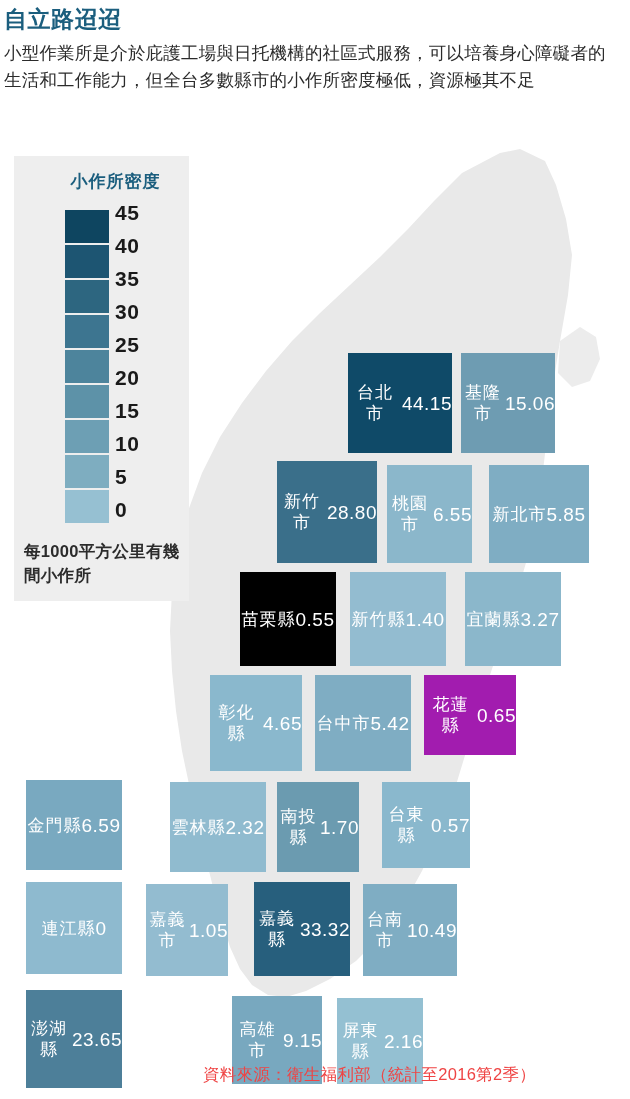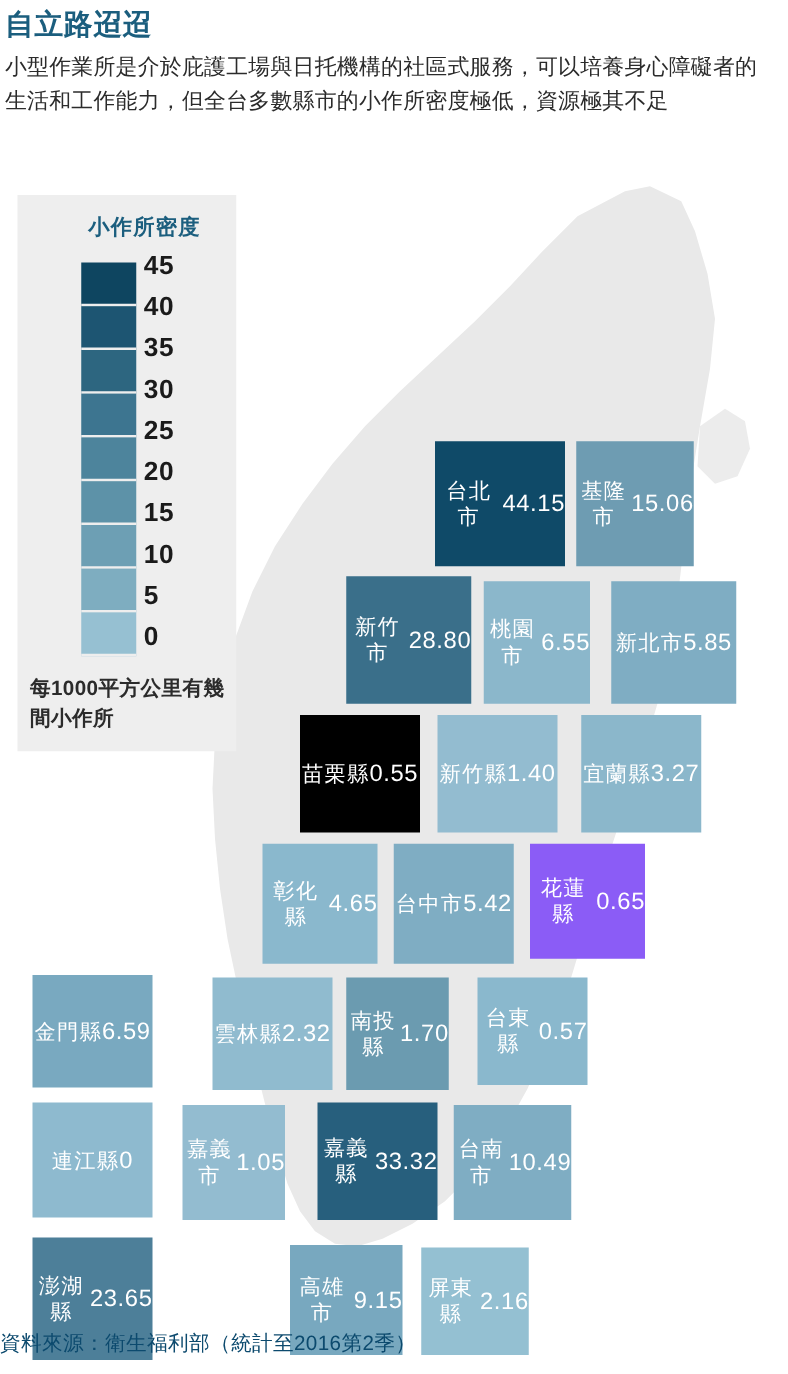--- a/index.html
+++ b/index.html
@@ -46,22 +46,22 @@
   
   .tile{
     position:absolute;box-sizing:border-box;
     display:flex;flex-direction:row;align-items:center;justify-content:center;
     color:#ffffff;text-align:center;
   }
   .tile .nm{font-size:17px;line-height:21px;letter-spacing:1px;}
   .tile .vl{font-size:19px;line-height:23px;letter-spacing:0.5px;}
   
   .footer{
-    position:absolute;left:0;top:1064px;width:536px;text-align:left;
-    font-size:16.5px;color:#0c4a6e;letter-spacing:0.3px;
+    position:absolute;left:0;top:1064px;width:536px;text-align:right;
+    font-size:16.5px;color:#ef4444;letter-spacing:0.3px;
   }
 </style>
 </head>
 <body>
 
 <div class="header">
   <h1 class="title">自立路迢迢</h1>
   <p class="subtitle">小型作業所是介於庇護工場與日托機構的社區式服務，可以培養身心障礙者的生活和工作能力，但全台多數縣市的小作所密度極低，資源極其不足</p>
 </div>
 
@@ -144,21 +144,21 @@
         <div class="vl">3.27</div>
       </div>
       <div class="tile" style="left: 210px; top: 530px; width: 92px; height: 96px; background: rgb(138, 184, 205);">
         <div class="nm">彰化縣</div>
         <div class="vl">4.65</div>
       </div>
       <div class="tile" style="left: 315px; top: 530px; width: 96px; height: 96px; background: rgb(127, 173, 195);">
         <div class="nm">台中市</div>
         <div class="vl">5.42</div>
       </div>
-      <div class="tile" style="left: 424px; top: 530px; width: 92px; height: 92px; background: #8b5cf6;">
+      <div class="tile" style="left: 424px; top: 530px; width: 92px; height: 80px; background: #a21caf;">
         <div class="nm">花蓮縣</div>
         <div class="vl">0.65</div>
       </div>
       <div class="tile" style="left: 26px; top: 635px; width: 96px; height: 90px; background: rgb(121, 169, 192);">
         <div class="nm">金門縣</div>
         <div class="vl">6.59</div>
       </div>
       <div class="tile" style="left: 170px; top: 637px; width: 96px; height: 90px; background: rgb(144, 187, 207);">
         <div class="nm">雲林縣</div>
         <div class="vl">2.32</div>

